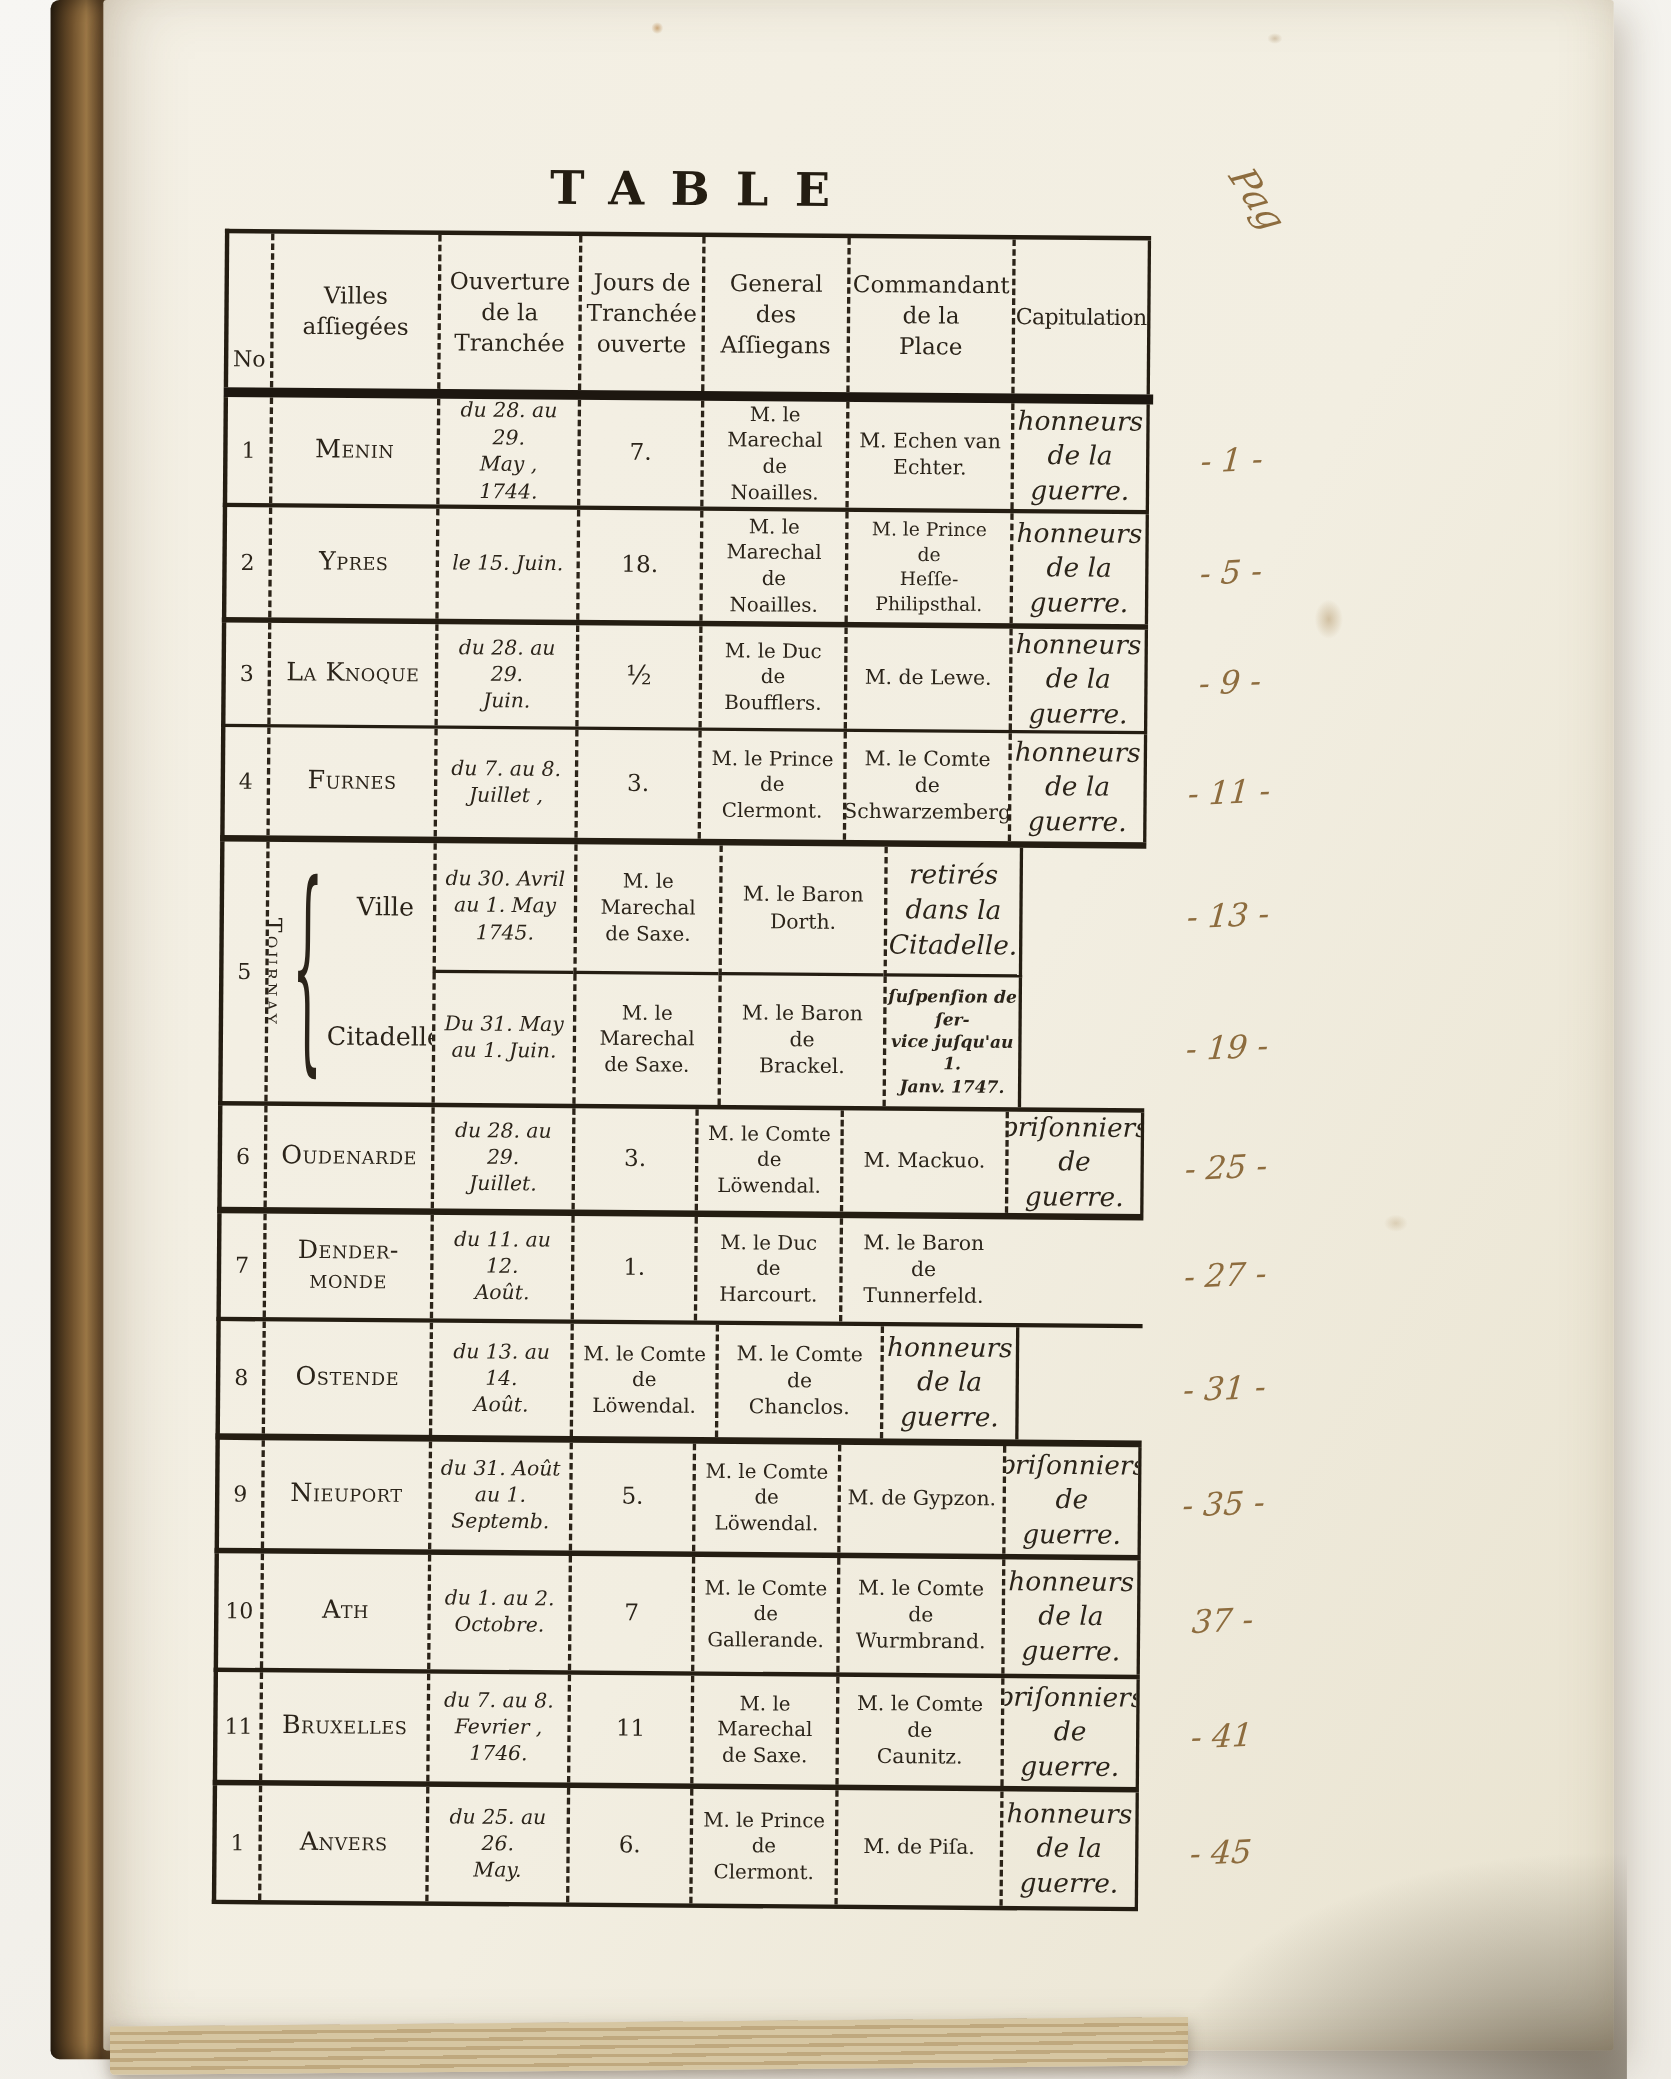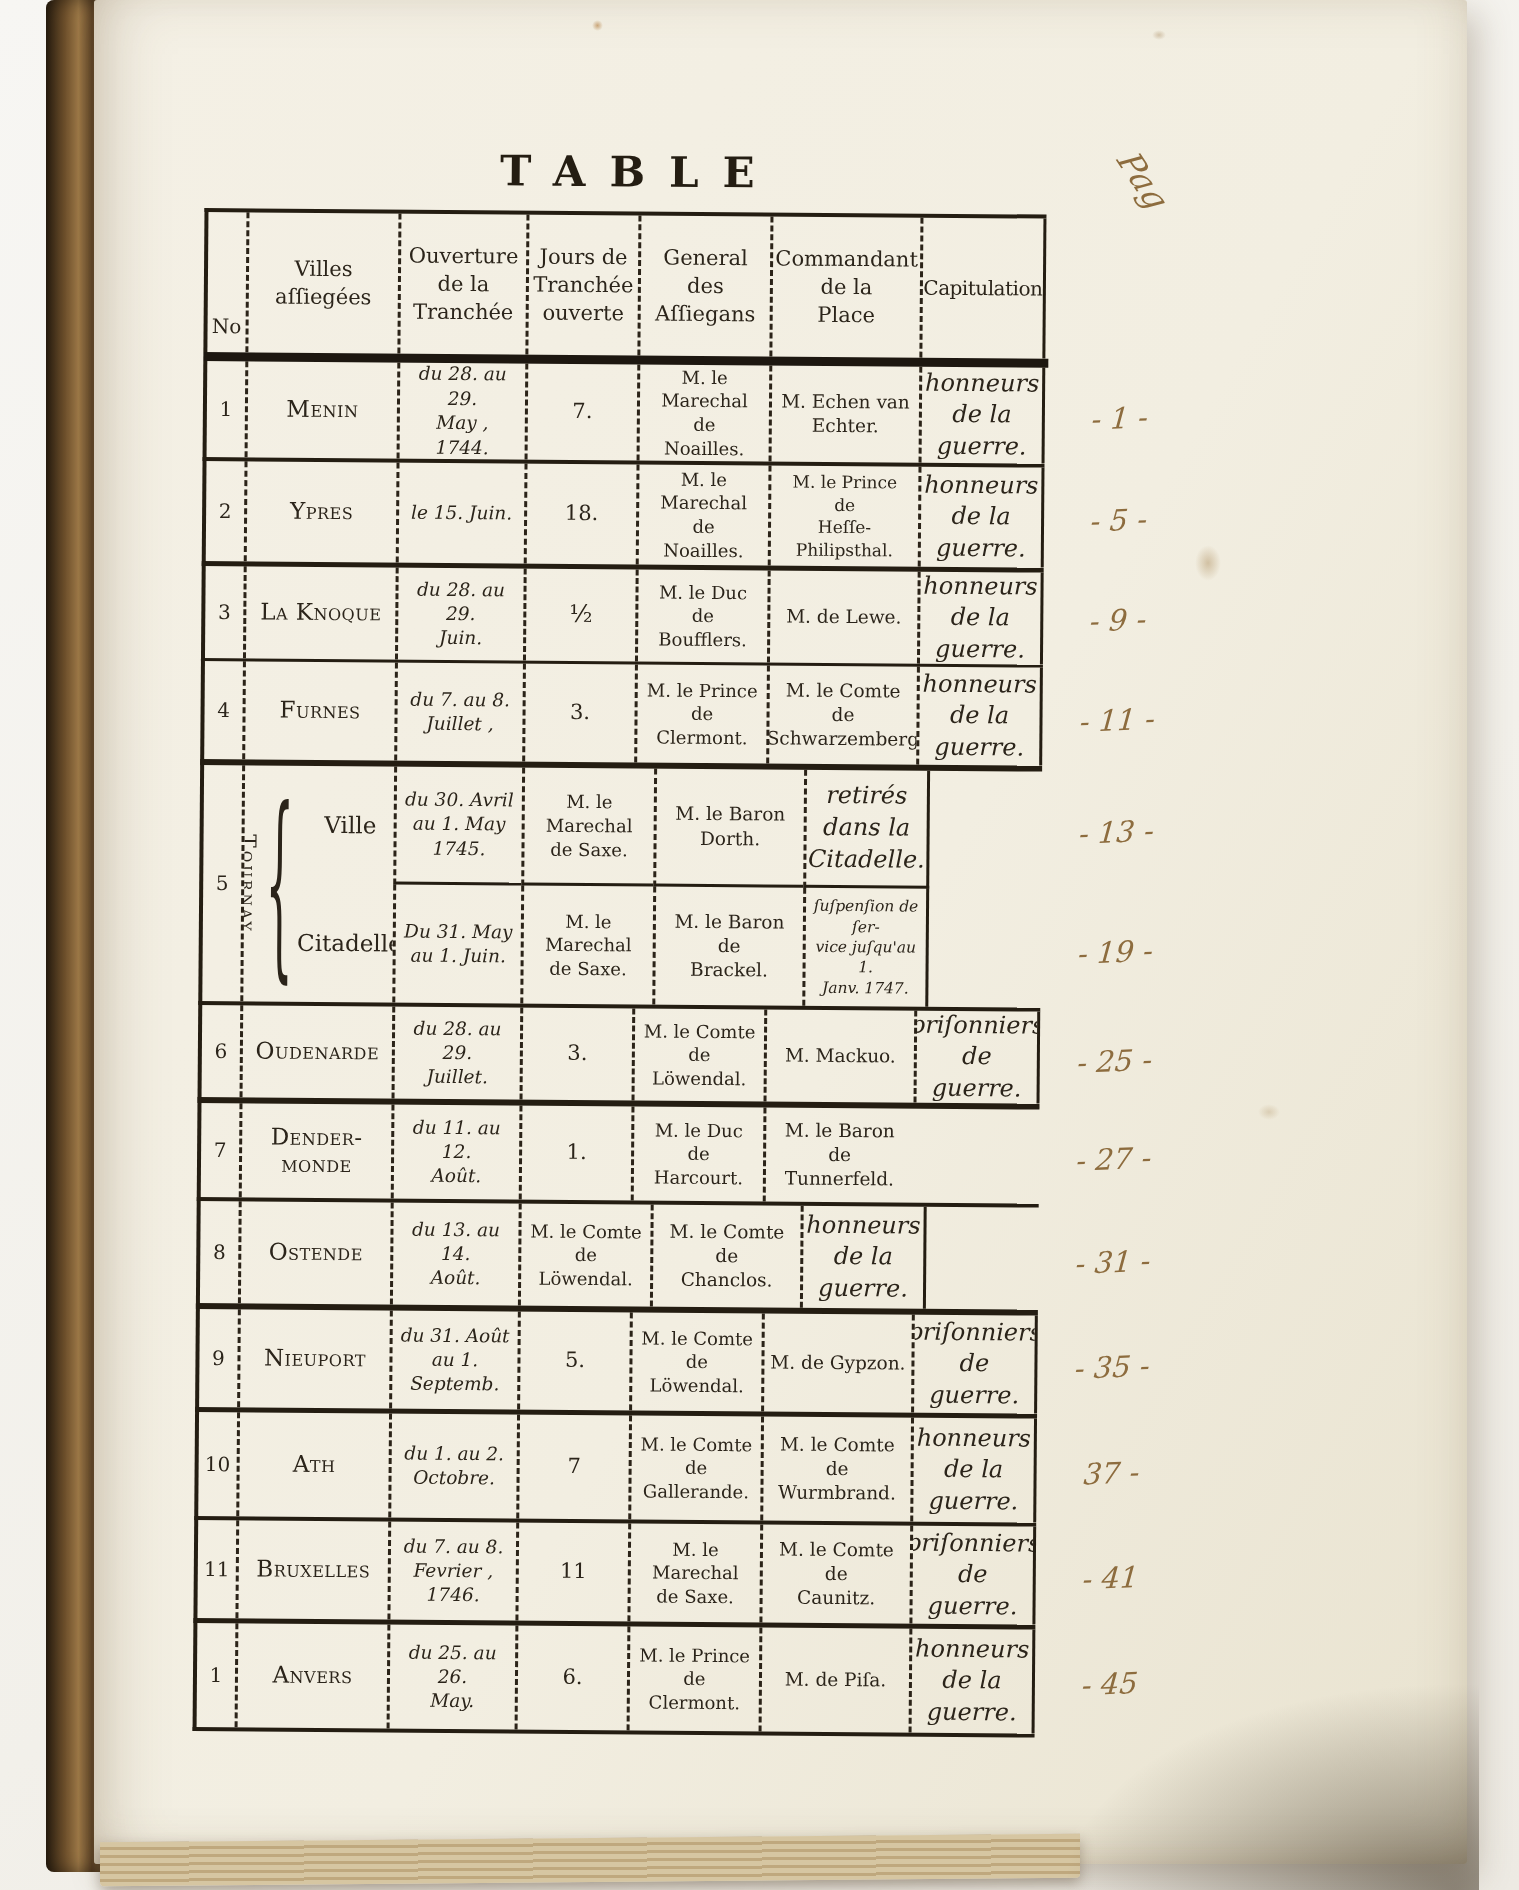--- a/index.html
+++ b/index.html
@@ -66,21 +66,21 @@
   .cap{border-right:3px solid #241d12;}
   .no{width:38px;font-size:20px;}
   .villes{width:152px;font-size:23px;font-variant:small-caps;letter-spacing:.5px;line-height:1.2;}
   .ouv{width:128px;}
   .jours{width:112px;font-size:21px;}
   .gen{width:132px;font-size:18px;}
   .com{width:150px;}
   .cap{width:126px;font-size:24px;}
   .it{font-style:italic;}
   .small{font-size:17px;}
-  .xs{font-size:15.5px;}
+  .xs{font-size:15.5px;font-weight:bold;}
   .frac{font-size:24px;}
 
   .hc{font-size:21px;line-height:1.35;font-variant:normal;font-style:normal;letter-spacing:0;}
   .hc.no{align-items:flex-end;padding-bottom:12px;font-size:20px;}
   .hc.cap{font-size:20px;letter-spacing:-.5px;}
 
   .pag{width:150px;border:none;font-style:italic;font-size:29px;color:#8d6c3e;
        transform:rotate(-3deg) skewX(-7deg);overflow:visible;}
   .hpagspacer{width:150px;}
 

